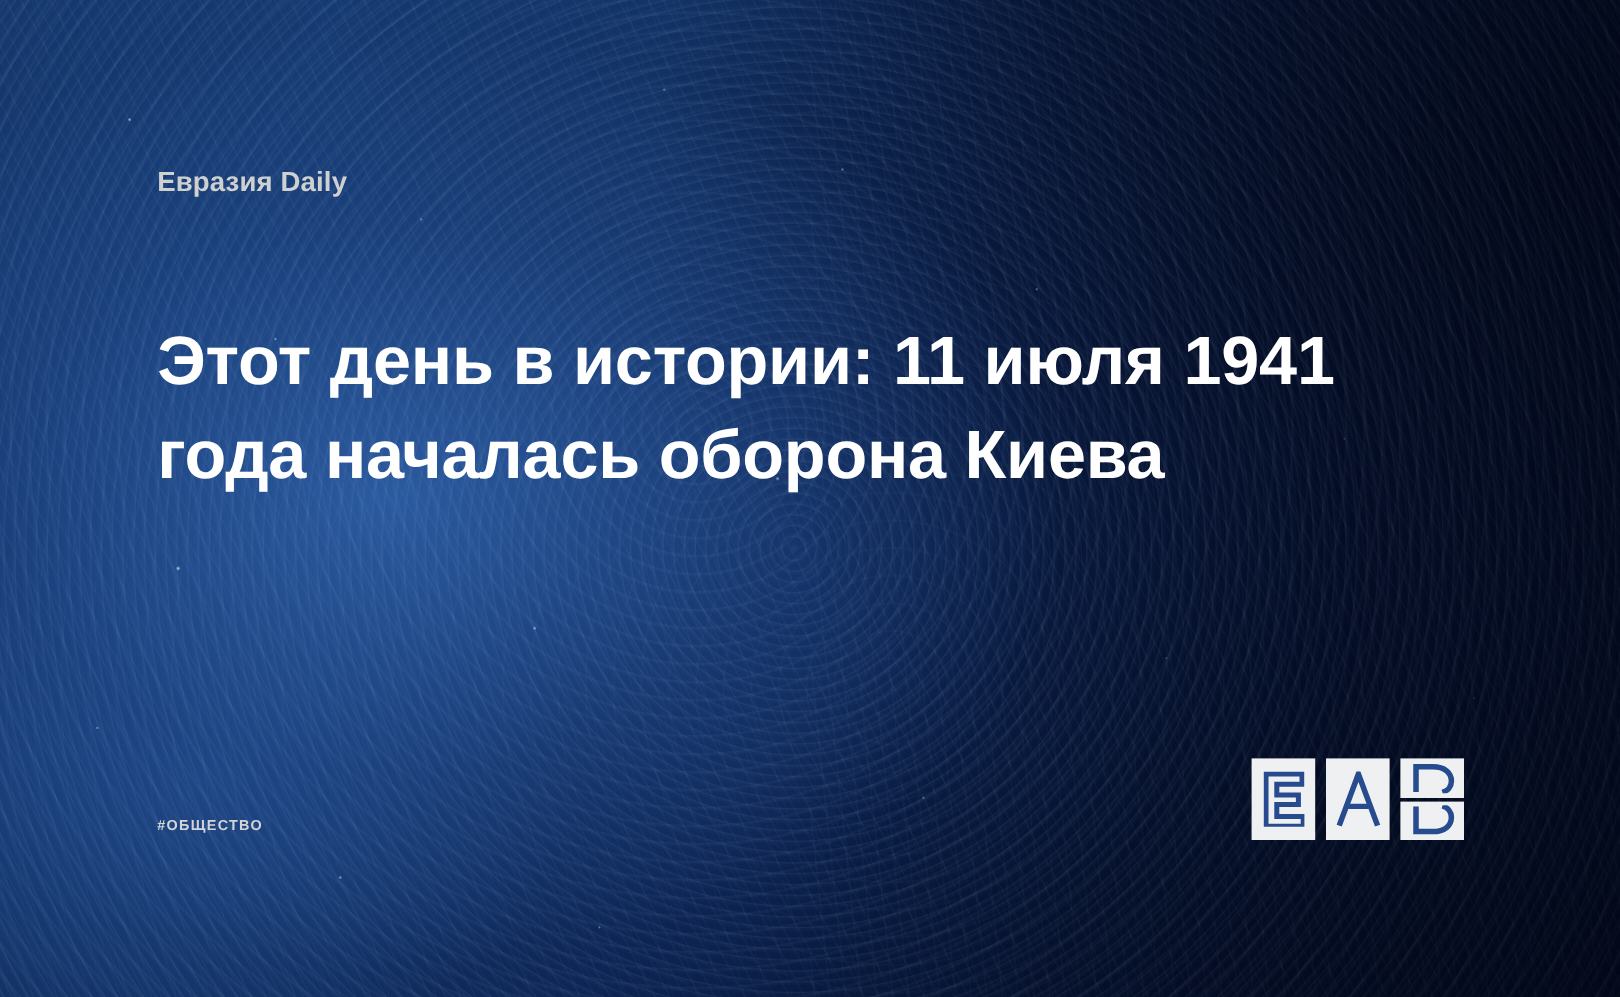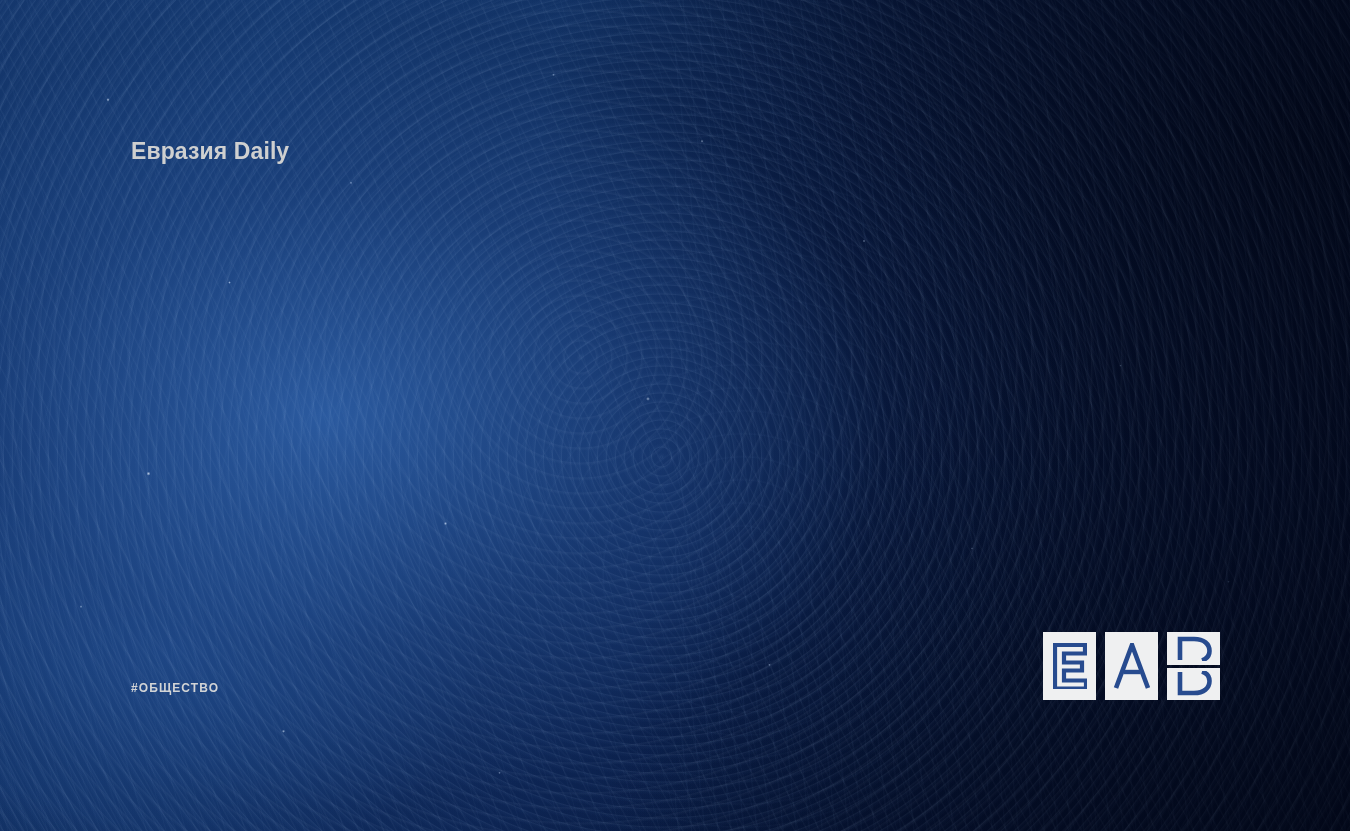--- a/index.html
+++ b/index.html
@@ -189,20 +189,21 @@
   <div class="trail-arcs"></div>
   <div class="streaks"></div>
   <div class="streaks right"></div>
   <div class="speckle"></div>
   <div class="bg-vignette"></div>
 
   <div class="content">
 
     <div class="site-name">Евразия Daily</div>
 
+    <h1 class="headline">Этот день в истории: 11 июля 1941 года началась оборона Киева</h1>
 
     <div class="category">#ОБЩЕСТВО</div>
 
     <div class="logo">
 
       <div class="logo-tile">
         <svg width="34" height="46" viewBox="0 0 34 46">
           <path d="M2 2 H32 V10.5 H11 V19.5 H29 V27.5 H11 V37.5 H33 V45.5 H2 Z" fill="none" stroke="#274b8f" stroke-width="4.2"></path>
         </svg>
       </div>

